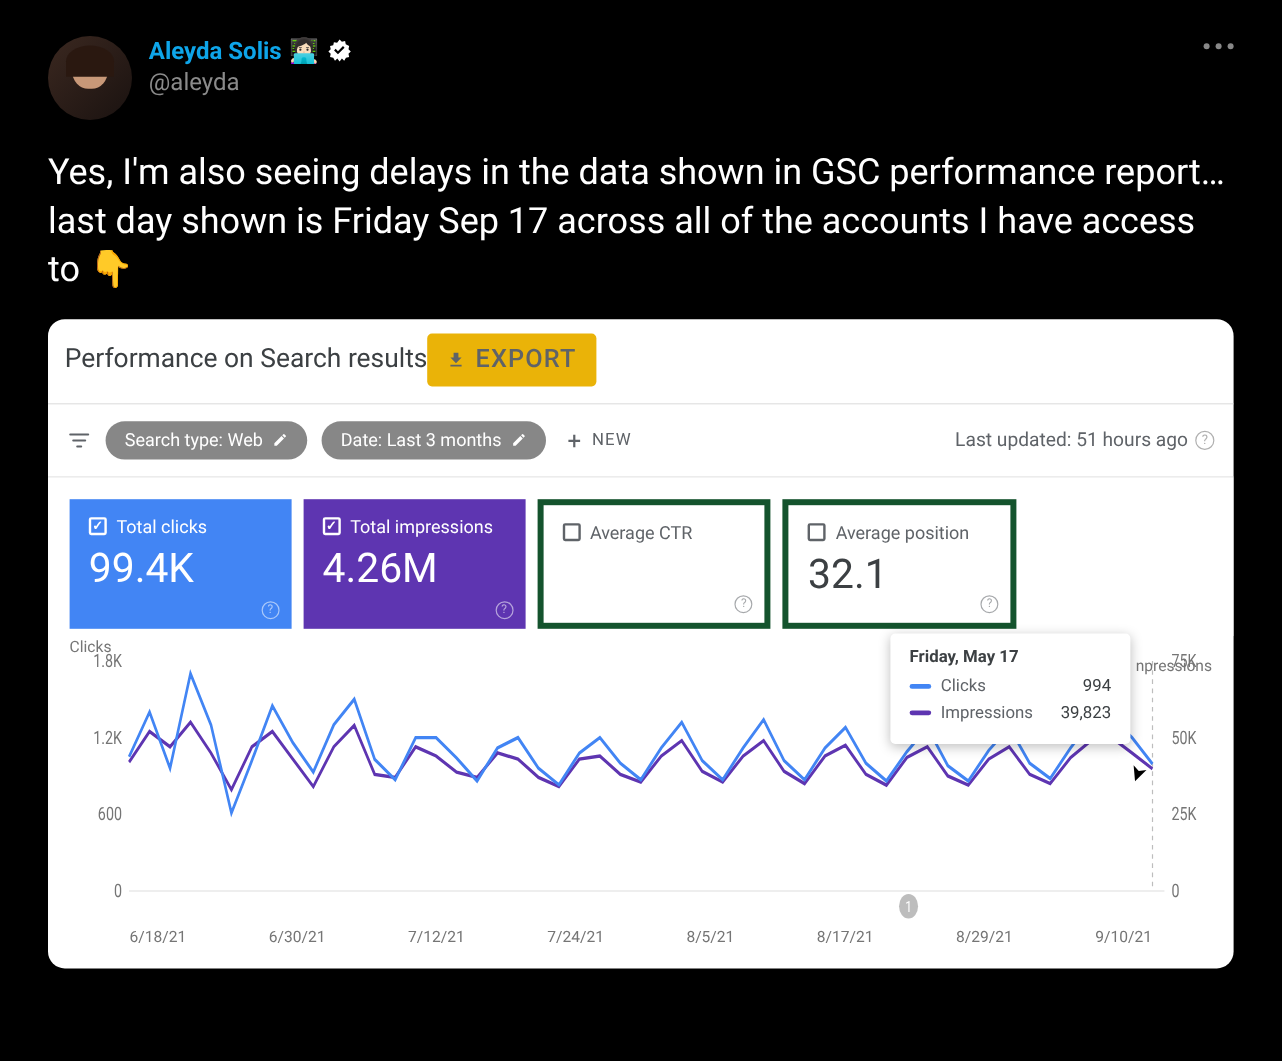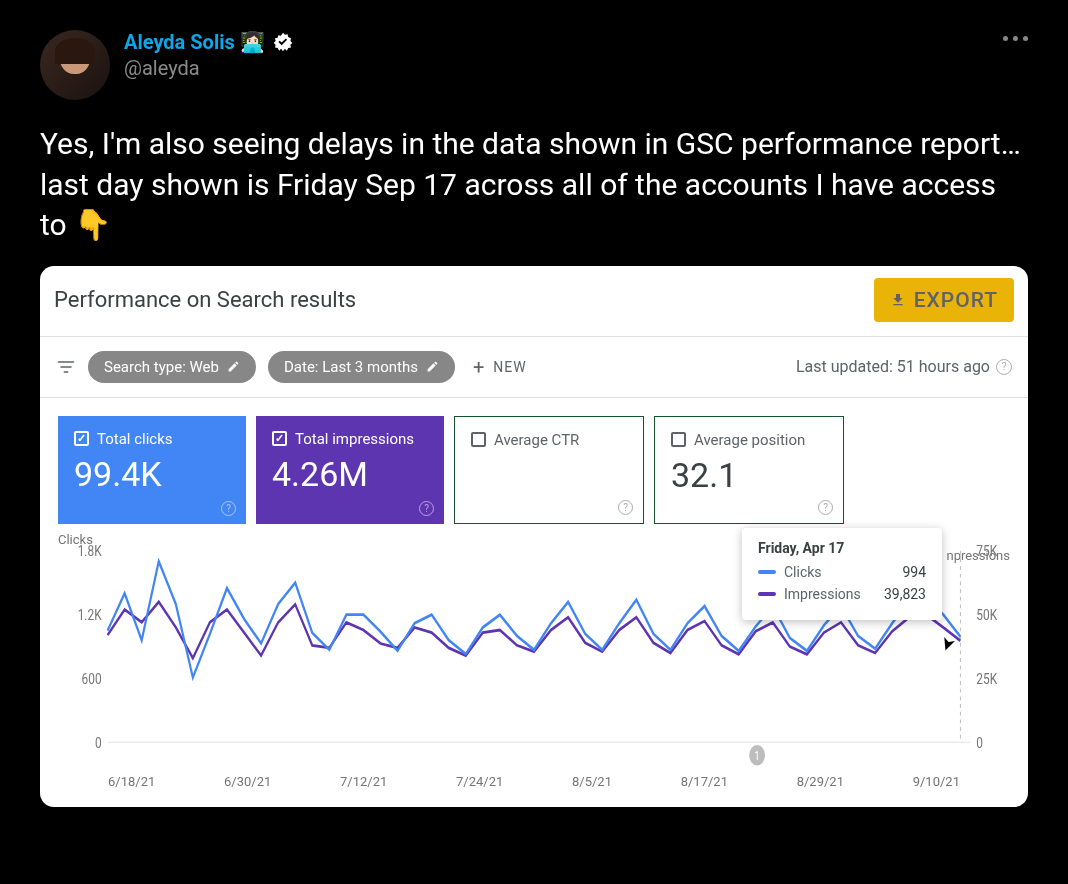--- a/index.html
+++ b/index.html
@@ -13,32 +13,32 @@
 .user{display:flex;flex-direction:column;gap:2px}
 .display-line{display:flex;align-items:center;gap:6px}
 .display-name{font-size:20px;font-weight:700;color:#0ea5e9}
 .emoji{font-size:20px}
 .verified{width:22px;height:22px;fill:#fff}
 .handle{font-size:20px;color:#8b8b8b}
 .more{display:flex;gap:5px;padding-top:6px}
 .more span{width:5px;height:5px;background:#888;border-radius:50%}
 .body-text{font-size:30px;line-height:1.35;color:#fff;margin:24px 0 20px;font-weight:400}
 .screenshot{background:#fff;border-radius:14px;overflow:hidden;color:#333}
-.gsc-header{display:flex;justify-content:space-between;align-items:center;padding:12px 14px 14px;border-bottom:1px solid #e0e0e0}
+.gsc-header{display:flex;align-items:center;padding:12px 14px 14px;border-bottom:1px solid #e0e0e0}
 .gsc-title{font-size:22px;color:#3c4043}
 .export{display:flex;align-items:center;gap:8px;color:#5f6368;font-size:21px;font-weight:500;letter-spacing:1px;background:#eab308;padding:10px 16px;border-radius:4px}
 .filters{display:flex;align-items:center;gap:12px;padding:14px 16px;border-bottom:1px solid #e0e0e0}
 .filter-icon{width:20px;height:20px;fill:#5f6368;flex-shrink:0}
 .chip{background:#878787;color:#fff;border-radius:18px;padding:7px 16px;font-size:15px;display:flex;align-items:center;gap:8px}
 .pencil{width:13px;height:13px;fill:#fff}
 .newbtn{display:flex;align-items:center;gap:8px;color:#5f6368;font-size:14px;letter-spacing:1px;margin-left:6px}
 .updated{margin-left:auto;color:#5f6368;font-size:16px;display:flex;align-items:center;gap:6px}
 .qmark{width:16px;height:16px;border:1.5px solid #b0b0b0;border-radius:50%;display:inline-flex;align-items:center;justify-content:center;font-size:11px;color:#b0b0b0}
 .metrics{display:flex;gap:10px;padding:18px 18px 6px;background:#fff}
-.metric{flex:1;padding:14px 16px 18px;background:#fff;border:1px solid #14532d;position:relative;min-height:108px}
+.metric{flex:1;padding:14px 16px 18px;background:#fff;border:5px solid #14532d;position:relative;min-height:108px}
 .metric.blue{background:#4285f4;color:#ffffff;border:none}
 .metric.purple{background:#5e35b1;color:#fff;border:none}
 .metric-label{font-size:15px;display:flex;align-items:center;gap:8px}
 .metric-value{font-size:34px;font-weight:400;margin-top:6px}
 .cb{width:15px;height:15px;border:2px solid currentColor;border-radius:2px;display:inline-flex;align-items:center;justify-content:center}
 .cb.checked::after{content:"✓";font-size:11px;font-weight:700}
 .mq{position:absolute;bottom:8px;right:10px;width:15px;height:15px;border:1.5px solid currentColor;opacity:.55;border-radius:50%;display:flex;align-items:center;justify-content:center;font-size:10px}
 .chart-area{padding:8px 18px 18px;position:relative}
 .axis-label{font-size:13px;color:#757575;position:absolute}
 .svgchart{width:100%;height:230px;display:block}
@@ -179,21 +179,21 @@
           <span>6/30/21</span>
           <span>7/12/21</span>
           <span>7/24/21</span>
           <span>8/5/21</span>
           <span>8/17/21</span>
           <span>8/29/21</span>
           <span>9/10/21</span>
         </div>
 
       <div class="tooltip">
-        <div class="tooltip-title">Friday, Apr 17</div>
+        <div class="tooltip-title">Friday, May 17</div>
         <div class="tt-row">
             <span class="tt-swatch" style="background:#4285f4"></span>
             <span>Clicks</span>
             <span class="tt-val">994</span>
           </div>
         <div class="tt-row">
             <span class="tt-swatch" style="background:#5e35b1"></span>
             <span>Impressions</span>
             <span class="tt-val">39,823</span>
           </div>

